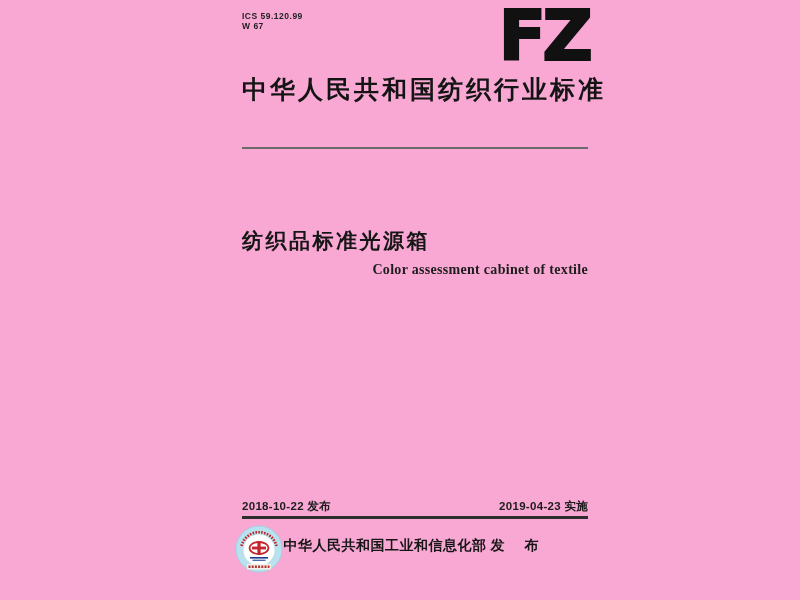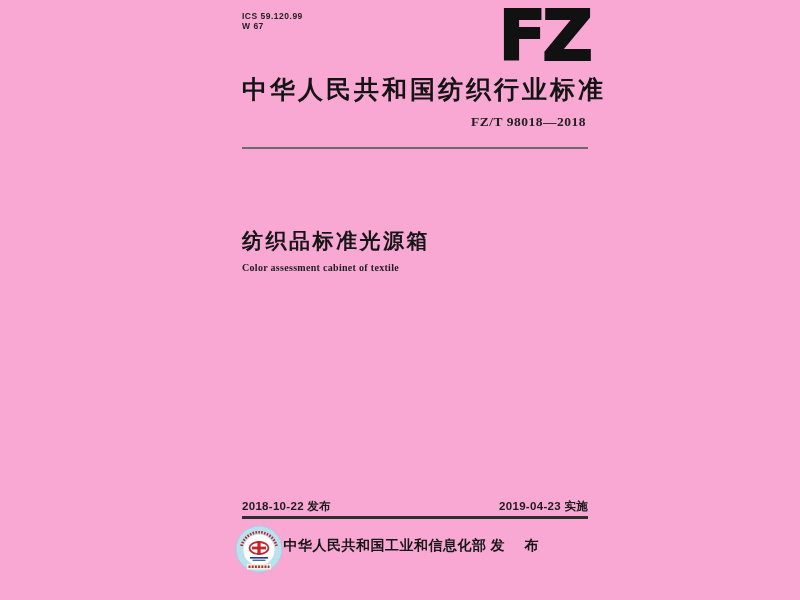--- a/index.html
+++ b/index.html
@@ -85,24 +85,24 @@
     font-weight: bold;
     letter-spacing: 2.5px;
     white-space: nowrap;
     color: #161616;
   }
   .doc-subtitle {
     position: absolute;
     left: 242px;
     top: 262px;
     width: 346px;
-    text-align: left;
+    text-align: right;
     font-family: "Liberation Serif", serif;
     font-weight: bold;
-    font-size: 10px;
+    font-size: 14px;
     letter-spacing: 0.3px;
     color: #1d1d1d;
   }
   .dates-row {
     position: absolute;
     left: 242px;
     top: 499px;
     width: 346px;
     display: flex;
     justify-content: space-between;
@@ -150,21 +150,20 @@
 
   <div class="ics">
     <div>ICS 59.120.99</div>
     <div>W 67</div>
   </div>
 
   <div class="fz-logo">FZ</div>
 
   <div class="header-title">中华人民共和国纺织行业标准</div>
 
-  <div class="std-number">FZ/T 98018—2018</div>
 
   <div class="rule-thin"></div>
 
   <div class="doc-title">纺织品标准光源箱</div>
 
   <div class="doc-subtitle">Color assessment cabinet of textile</div>
 
   <div class="dates-row">
     <span>2018-10-22 发布</span>
     <span>2019-04-23 实施</span>

